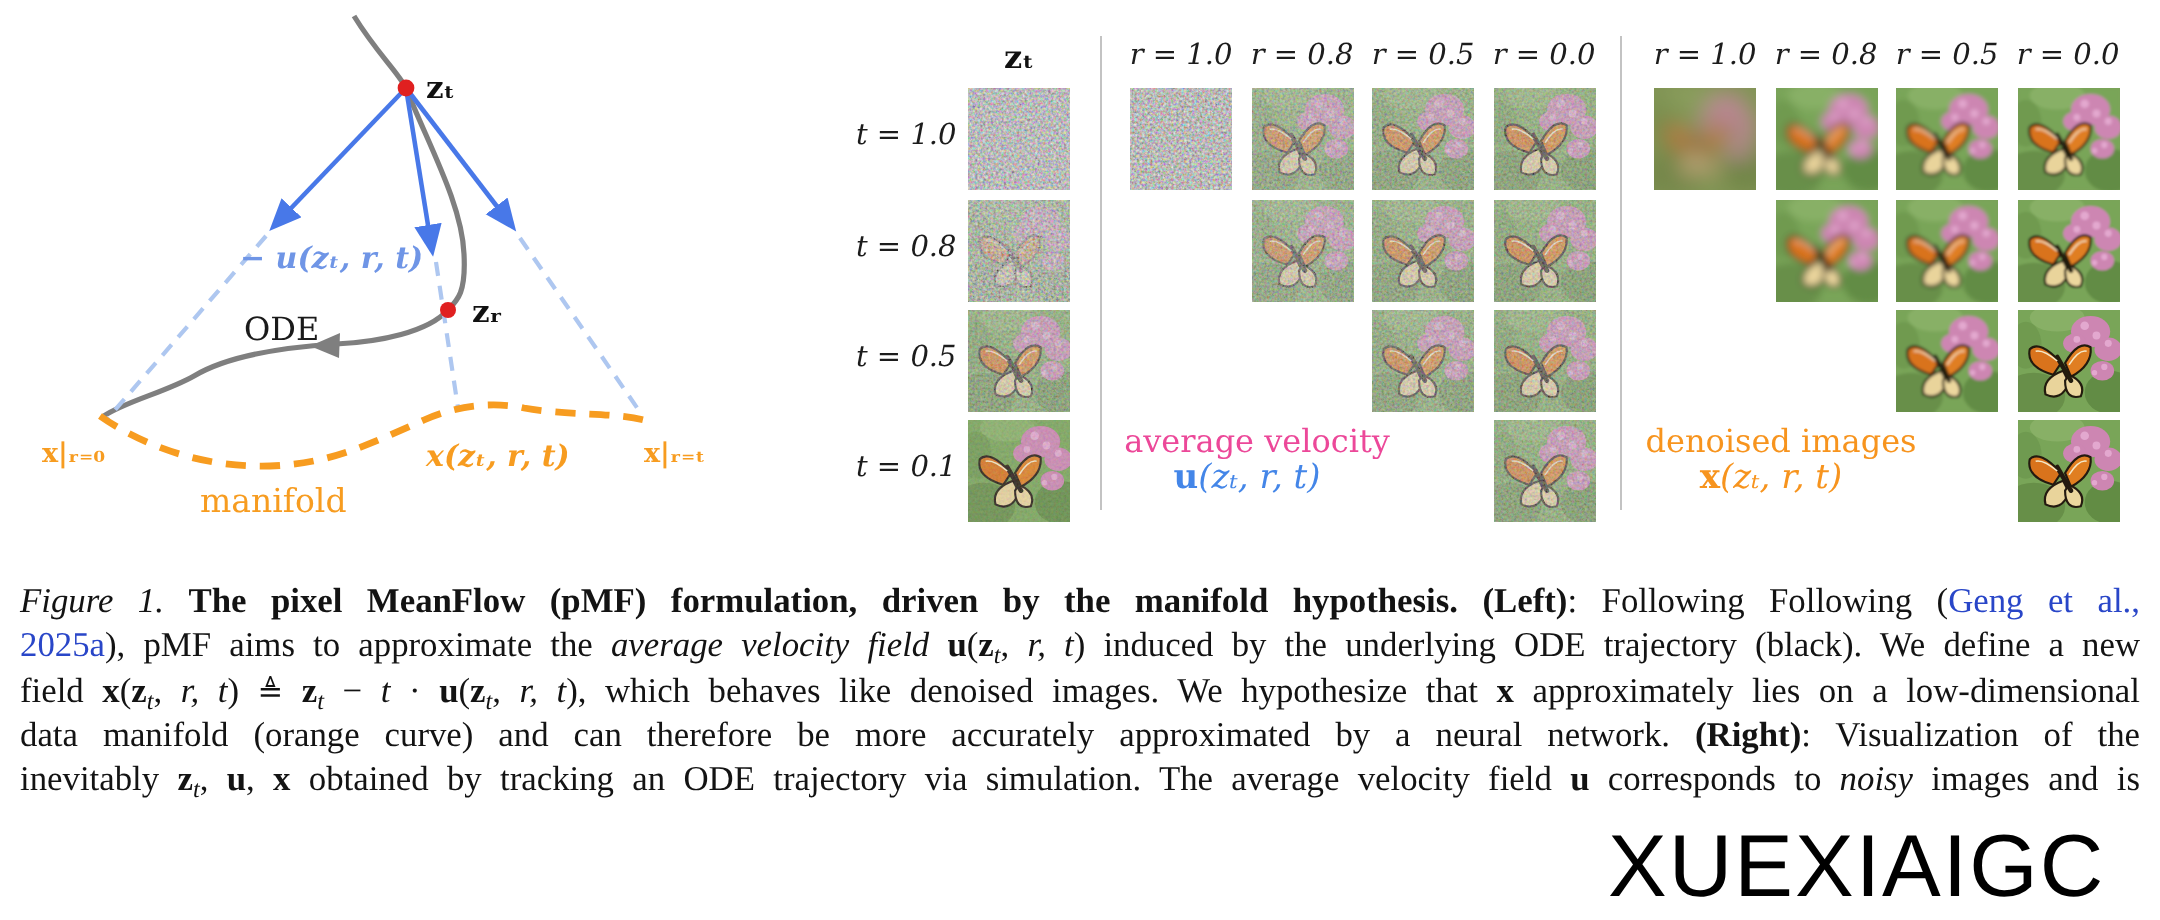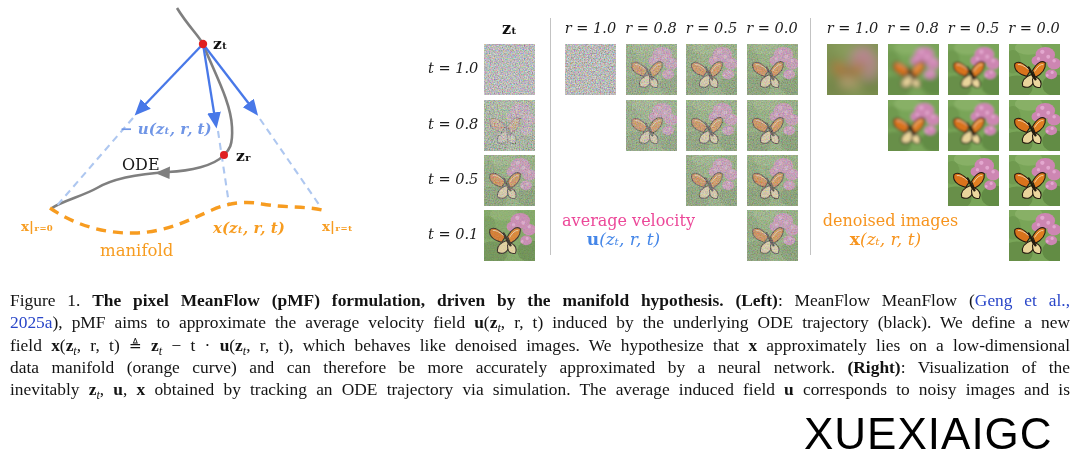--- a/index.html
+++ b/index.html
@@ -38,21 +38,21 @@
   #caption{
     position:absolute;left:10px;top:289px;width:1060px;z-index:2;
     font-size:17.4px;color:#131313;
   }
   .cap-line{
     line-height:22.3px;height:22.3px;white-space:nowrap;
     text-align:justify;
   }
   .cap-line:not(.last){text-align-last:justify;}
   .cap-line.last{text-align-last:left;}
-  .s-i{}
+  .s-i{font-style:italic}
   .s-b{font-weight:bold}
   .s-link{color:#2946c8}
   .s-sub{font-style:italic;font-size:70%;vertical-align:-16%}
   .s-sym{font-family:"DejaVu Sans",sans-serif;font-size:88%}
   
   #watermark{
     position:absolute;left:804px;top:409px;z-index:1;
     font:44px "Liberation Sans",sans-serif;color:#000000;
     letter-spacing:1px;white-space:nowrap;
   }
@@ -1200,18 +1200,18 @@
     </div>
     <div class="grp-cap1" style="left:815.5px;width:150px;color:#f7941e">denoised images</div>
     <div class="grp-cap2" style="left:810.5px;width:150px;color:#f7941e">
          <span class="lead">x</span><span>(zₜ, r, t)</span>
         </div>
   </div>
 
 <div id="watermark">XUEXIAIGC</div>
 
 <div id="caption">
-    <div class="cap-line"><span class="s-i">Figure 1.</span><span>  </span><span class="s-b">The pixel MeanFlow (pMF) formulation, driven by the manifold hypothesis. (Left)</span><span>: MeanFlow MeanFlow (</span><span class="s-link">Geng et al.,</span></div>
+    <div class="cap-line"><span class="s-i">Figure 1.</span><span>  </span><span class="s-b">The pixel MeanFlow (pMF) formulation, driven by the manifold hypothesis. (Left)</span><span>: Following Following (</span><span class="s-link">Geng et al.,</span></div>
     <div class="cap-line"><span class="s-link">2025a</span><span>), pMF aims to approximate the </span><span class="s-i">average velocity field</span><span> </span><span class="s-b">u</span><span>(</span><span class="s-b">z</span><span class="s-sub">t</span><span>, </span><span class="s-i">r, t</span><span>) induced by the underlying ODE trajectory (black). We define a new</span></div>
     <div class="cap-line"><span>field </span><span class="s-b">x</span><span>(</span><span class="s-b">z</span><span class="s-sub">t</span><span>, </span><span class="s-i">r, t</span><span>) </span><span class="s-sym">≜</span><span> </span><span class="s-b">z</span><span class="s-sub">t</span><span> − </span><span class="s-i">t</span><span> · </span><span class="s-b">u</span><span>(</span><span class="s-b">z</span><span class="s-sub">t</span><span>, </span><span class="s-i">r, t</span><span>), which behaves like denoised images. We hypothesize that </span><span class="s-b">x</span><span> approximately lies on a low-dimensional</span></div>
     <div class="cap-line"><span>data manifold (orange curve) and can therefore be more accurately approximated by a neural network. </span><span class="s-b">(Right)</span><span>: Visualization of the</span></div>
-    <div class="cap-line"><span>inevitably </span><span class="s-b">z</span><span class="s-sub">t</span><span>, </span><span class="s-b">u</span><span>, </span><span class="s-b">x</span><span> obtained by tracking an ODE trajectory via simulation. The average induced field </span><span class="s-b">u</span><span> corresponds to </span><span class="s-i">noisy</span><span> images and is</span></div>
+    <div class="cap-line"><span>inevitably </span><span class="s-b">z</span><span class="s-sub">t</span><span>, </span><span class="s-b">u</span><span>, </span><span class="s-b">x</span><span> obtained by tracking an ODE trajectory via simulation. The average velocity field </span><span class="s-b">u</span><span> corresponds to </span><span class="s-i">noisy</span><span> images and is</span></div>
   </div>
 
 </body></html>

